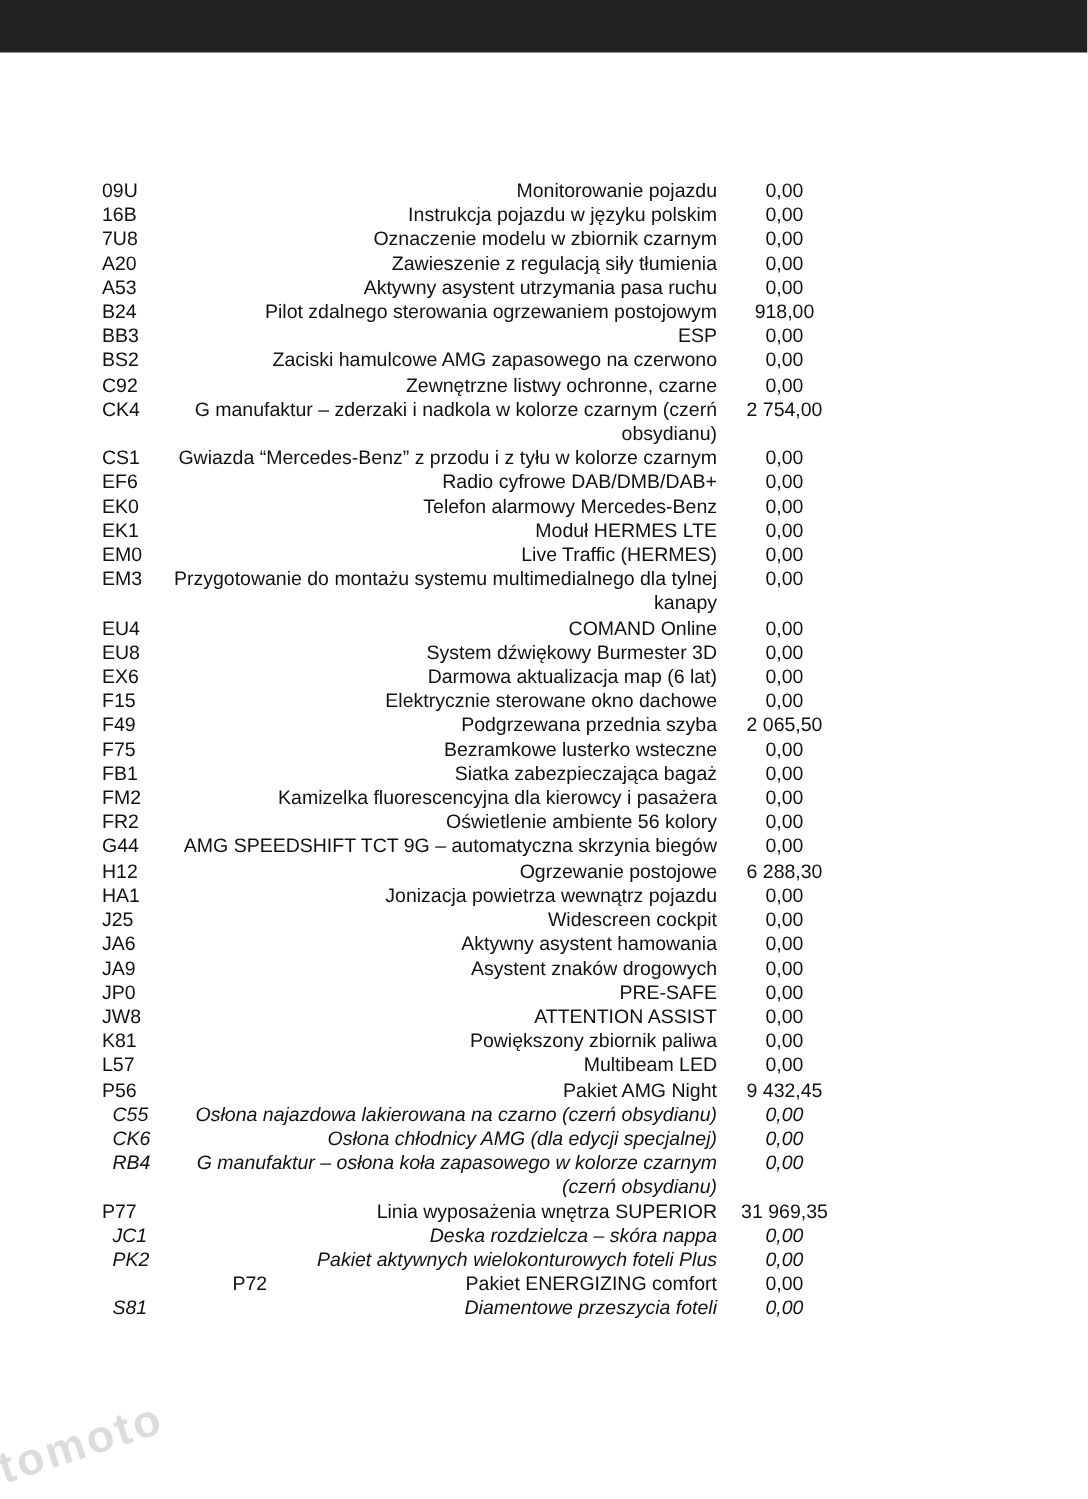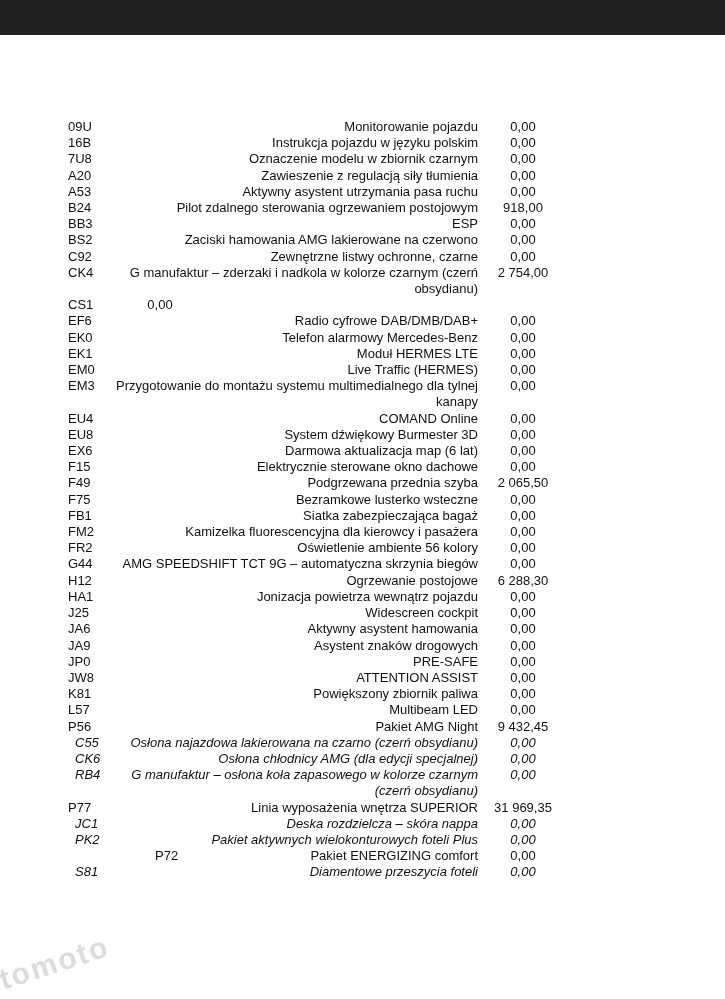--- a/index.html
+++ b/index.html
@@ -95,36 +95,37 @@
       <span class="desc">Pilot zdalnego sterowania ogrzewaniem postojowym</span>
       <span class="price">918,00</span>
     </div>
     <div class="row indent-0">
       <span class="code">BB3</span>
       <span class="desc">ESP</span>
       <span class="price">0,00</span>
     </div>
     <div class="row indent-0">
       <span class="code">BS2</span>
-      <span class="desc">Zaciski hamowania AMG lakierowane na czerwono</span>
+      <span class="desc">Zaciski hamulcowe AMG zapasowego na czerwono</span>
       <span class="price">0,00</span>
     </div>
     <div class="row indent-0">
       <span class="code">C92</span>
       <span class="desc">Zewnętrzne listwy ochronne, czarne</span>
       <span class="price">0,00</span>
     </div>
     <div class="row indent-0">
       <span class="code">CK4</span>
       <span class="desc">G manufaktur – zderzaki i nadkola w kolorze czarnym (czerń
 obsydianu)</span>
       <span class="price">2 754,00</span>
     </div>
     <div class="row indent-0">
       <span class="code">CS1</span>
+      <span class="desc">Gwiazda “Mercedes-Benz” z przodu i z tyłu w kolorze czarnym</span>
       <span class="price">0,00</span>
     </div>
     <div class="row indent-0">
       <span class="code">EF6</span>
       <span class="desc">Radio cyfrowe DAB/DMB/DAB+</span>
       <span class="price">0,00</span>
     </div>
     <div class="row indent-0">
       <span class="code">EK0</span>
       <span class="desc">Telefon alarmowy Mercedes-Benz</span>

